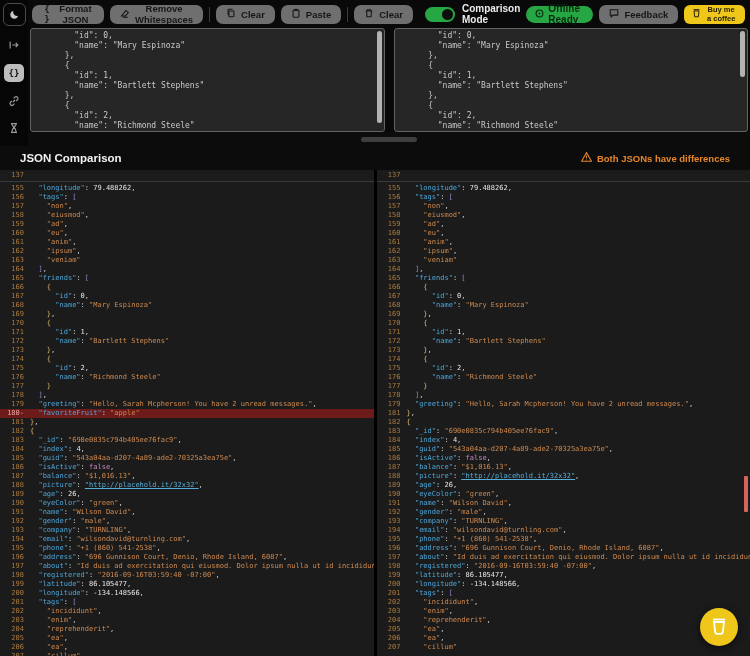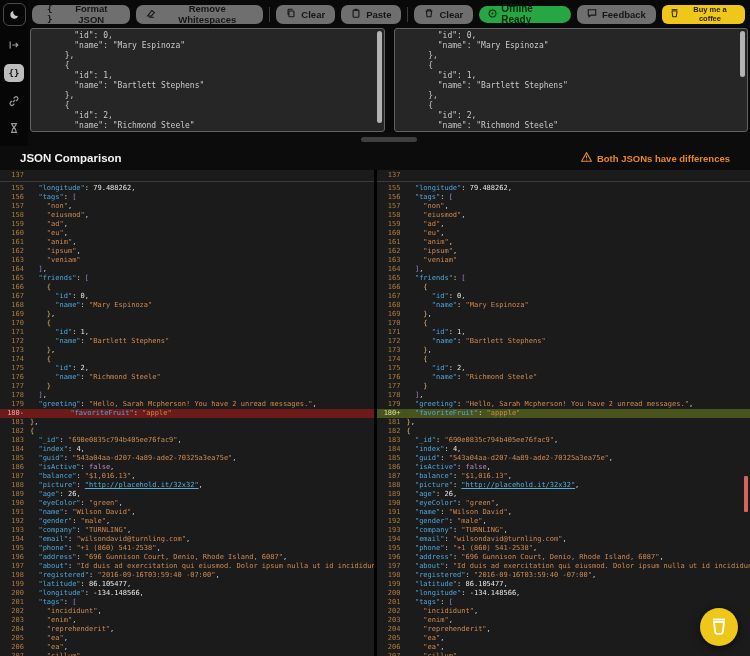--- a/index.html
+++ b/index.html
@@ -51,21 +51,21 @@
         align-items:center;gap:5px;}
   
   .cmp-body{display:flex;height:486px;background:#1b1b1b;position:relative;overflow:hidden;}
   .cmp-pane{flex:1;overflow:hidden;min-width:0;padding-top:0;}
   .cmp-divider{width:3px;background:#000;flex:none;}
   .row{display:flex;height:9px;line-height:9px;font-family:"DejaVu Sans Mono",monospace;
        font-size:7px;}
   .row.sticky{height:11px;line-height:10px;border-bottom:1px solid #3a3a3a;margin-bottom:2px;flex-direction:column;}
   .gut{width:30px;flex:none;text-align:right;padding-right:6px;color:#ad7b3e;box-sizing:border-box;}
   .code{white-space:pre;color:#d4d4d4;flex:1;overflow:hidden;}
-  .row.removed{background:var(--diff-removed-bg,#6d1a1a);gap:32px;}
+  .row.removed{background:var(--diff-removed-bg,#6d1a1a);}
   .row.removed .gut{color:#f0a8a8;}
   .row.added{background:var(--diff-added-bg,#49531d);}
   .row.added .gut{color:#cfe09a;}
   .tk-key{color:#4da6d9;}
   .tk-str{color:#cf8a50;}
   .tk-num{color:#e6e6e6;}
   .tk-bool{color:#c586c0;}
   .tk-brace{color:#ddb86f;}
   .tk-brk{color:#9b84cf;}
   .tk-url{color:#56aed8;text-decoration:underline;}
@@ -145,20 +145,26 @@
         </button>
         <div class="sep"></div>
         <button class="tb-btn">
           <span>
             <svg width="10" height="10" viewBox="0 0 12 12" fill="none" stroke="currentColor" stroke-width="1.3">
                 <path d="M2 3.5h8M4 3.5V2h4v1.5M3 3.5l.6 7h4.8l.6-7"></path>
               </svg>
           </span>
           <span>Clear</span>
         </button>
+        <div class="toggle-wrap">
+          <div class="toggle">
+              <div class="knob"></div>
+            </div>
+          <span class="toggle-label">Comparison Mode</span>
+        </div>
         <div class="offline">
           <span>
             <svg width="9" height="9" viewBox="0 0 10 10" fill="none" stroke="currentColor" stroke-width="1.2">
                 <circle cx="5" cy="5" r="3.8"></circle>
                 <circle cx="5" cy="5" r="1" fill="currentColor" stroke="none"></circle>
               </svg>
           </span>
           <span>Offline Ready</span>
         </div>
         <button class="tb-btn">
@@ -547,24 +553,20 @@
           <span class="code">    <span class="tk-brace">}</span></span>
         </div>
         <div class="row">
           <span class="gut">178</span>
           <span class="code">  <span class="tk-brk">]</span>,</span>
         </div>
         <div class="row">
           <span class="gut">179</span>
           <span class="code">  <span class="tk-key">"greeting"</span>: <span class="tk-str">"Hello, Sarah Mcpherson! You have 2 unread messages."</span>,</span>
         </div>
-        <div class="row added">
-          <span class="gut">180+</span>
-          <span class="code">  <span class="tk-key">"favoriteFruit"</span>: <span class="tk-str">"appple"</span></span>
-        </div>
         <div class="row">
           <span class="gut">181</span>
           <span class="code"><span class="tk-brace">}</span>,</span>
         </div>
         <div class="row">
           <span class="gut">182</span>
           <span class="code"><span class="tk-brace">{</span></span>
         </div>
         <div class="row">
           <span class="gut">183</span>

